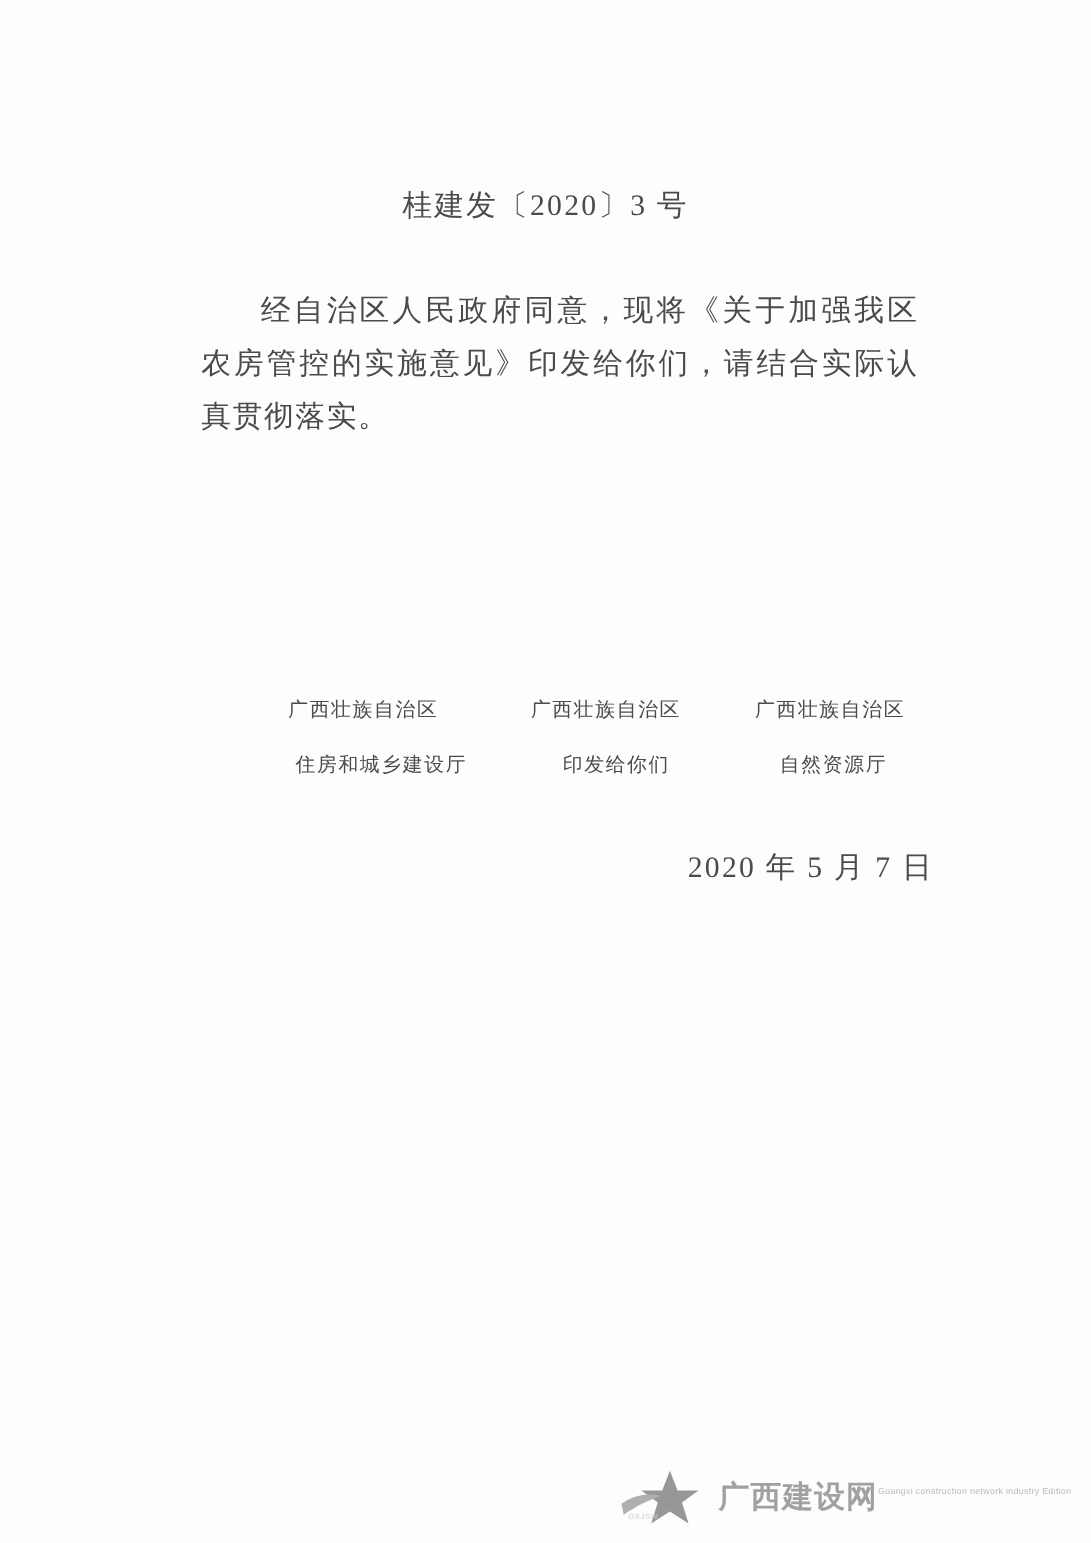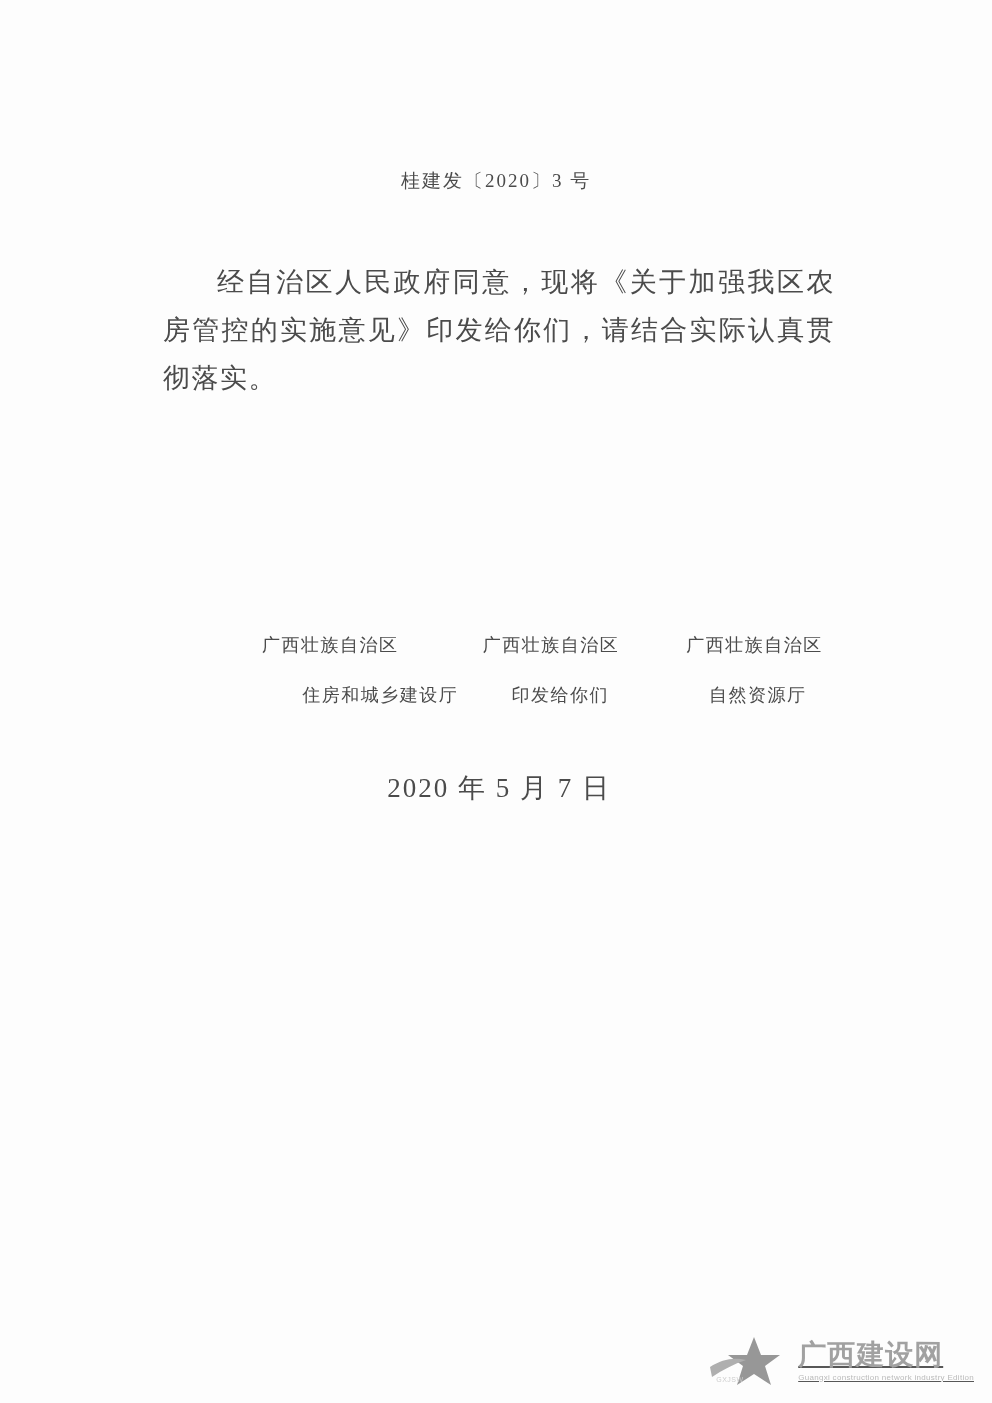--- a/index.html
+++ b/index.html
@@ -21,21 +21,21 @@
     inset: 0;
     background: #fdfdfd;
   }
 
   .doc-number {
     position: absolute;
     top: 168px;
     left: 0;
     width: 992px;
     text-align: center;
-    font-size: 19px;
+    font-size: 27px;
     letter-spacing: 2px;
     color: #4b4b4b;
   }
 
   .body-block {
     position: absolute;
     top: 258px;
     left: 163px;
     width: 672px;
   }
@@ -48,20 +48,21 @@
     text-align: justify;
     margin: 0;
   }
 
   .para + .para {
     margin-top: 10px;
   }
 
   .indent {
     text-indent: 54px;
+    margin-left: 20px;
   }
 
   .signature-block {
     position: absolute;
     top: 622px;
     left: 163px;
     width: 690px;
   }
 
   .sig-row {
@@ -76,30 +77,30 @@
   .sig-row .sig-cell {
     text-align: center;
     white-space: nowrap;
   }
 
   .sig-row.row-1 .sig-cell:nth-child(1) { width: 232px; margin-left: 52px; }
   .sig-row.row-1 .sig-cell:nth-child(2) { width: 212px; }
   .sig-row.row-1 .sig-cell:nth-child(3) { width: 198px; }
 
   .sig-row.row-2 { margin-top: 4px; }
-  .sig-row.row-2 .sig-cell:nth-child(1) { width: 232px; margin-left: 72px; text-align: right; }
+  .sig-row.row-2 .sig-cell:nth-child(1) { width: 232px; margin-left: 72px; }
   .sig-row.row-2 .sig-cell:nth-child(2) { width: 212px; }
   .sig-row.row-2 .sig-cell:nth-child(3) { width: 198px; }
 
   .doc-date {
     position: absolute;
     top: 770px;
-    left: 163px;
+    left: 177px;
     width: 672px;
-    text-align: center;
+    text-align: right;
     font-size: 27px;
     letter-spacing: 2px;
     color: #4b4b4b;
     padding-right: 6px;
   }
 
   .watermark {
     position: absolute;
     right: 18px;
     bottom: 14px;
@@ -113,24 +114,23 @@
     position: relative;
     width: 82px;
     height: 56px;
     display: flex;
     align-items: center;
     justify-content: center;
   }
 
   .watermark .wm-text {
     display: flex;
-    flex-direction: column;
+    flex-direction: row;
     justify-content: center;
     line-height: 1;
-    text-decoration: underline;
   }
 
   .watermark .wm-title {
     font-family: "Liberation Sans", "DejaVu Sans", sans-serif;
     font-size: 28px;
     font-weight: bold;
     color: #9a9a9a;
     letter-spacing: 1px;
   }
 

